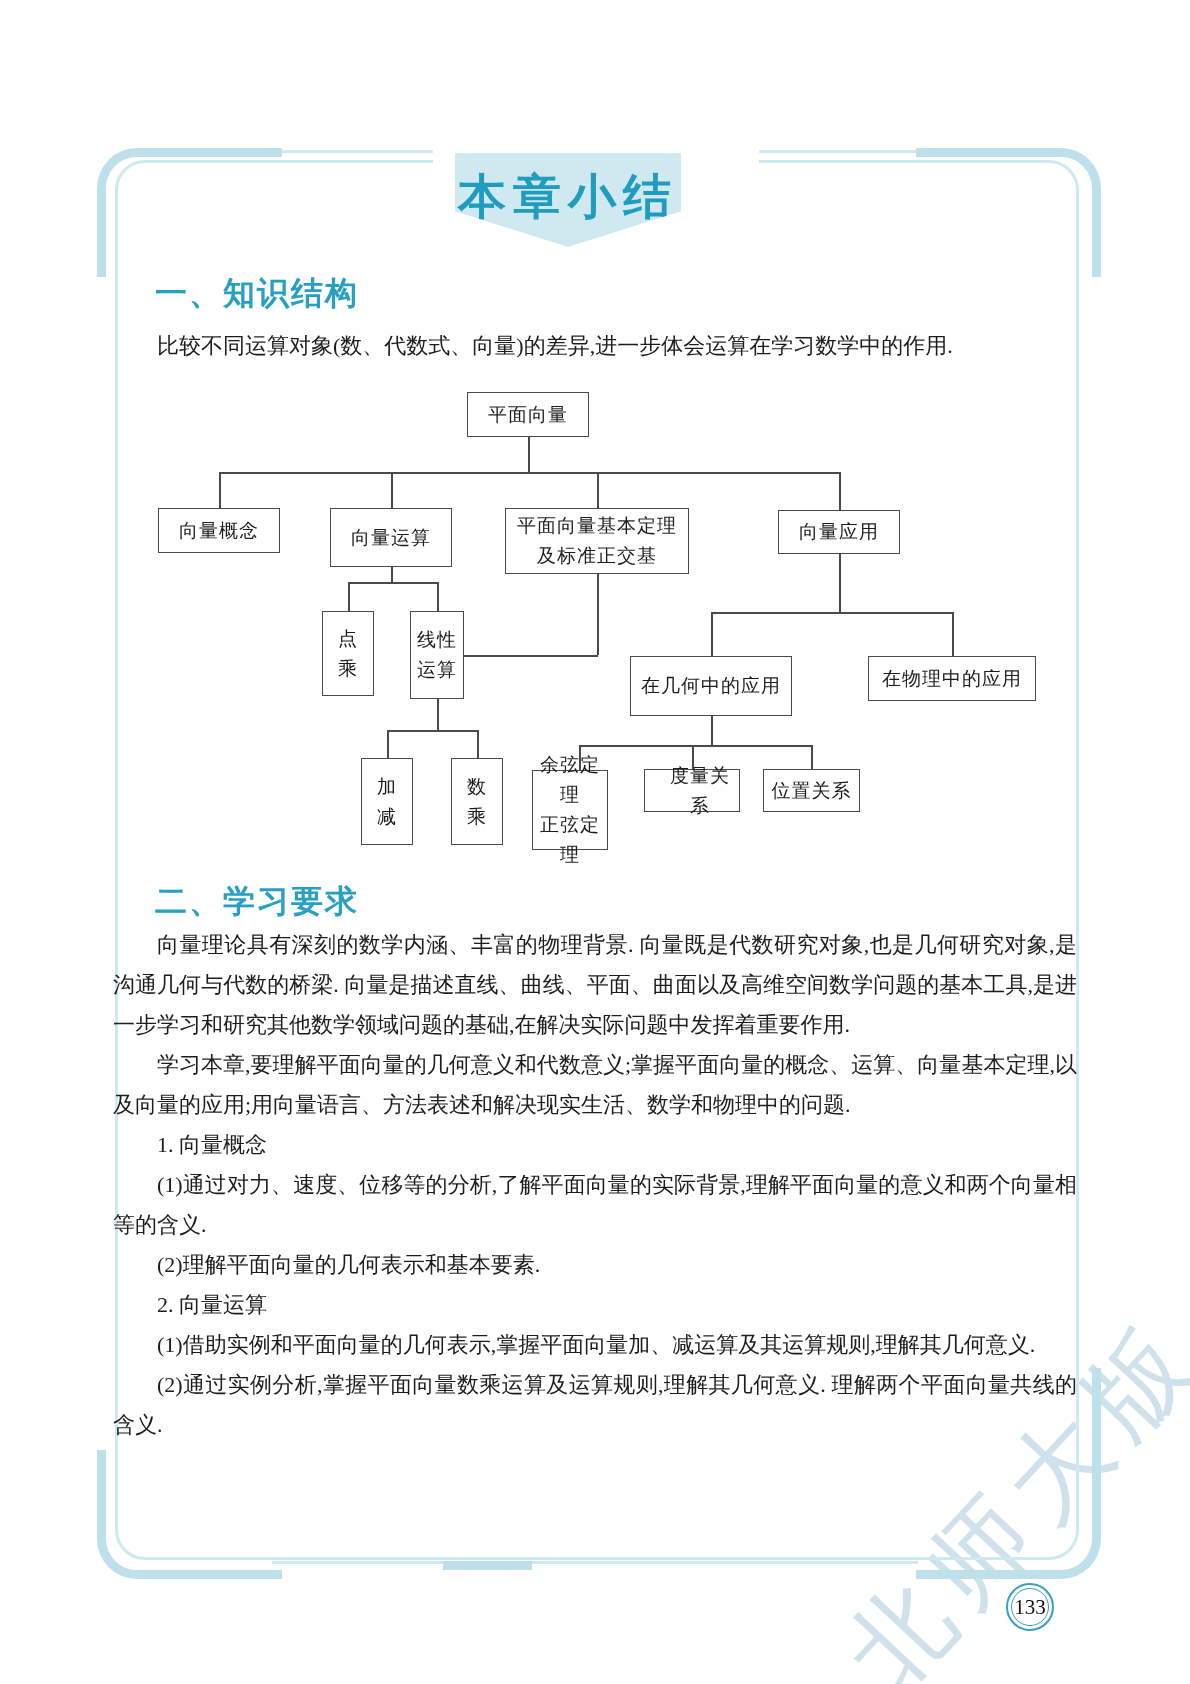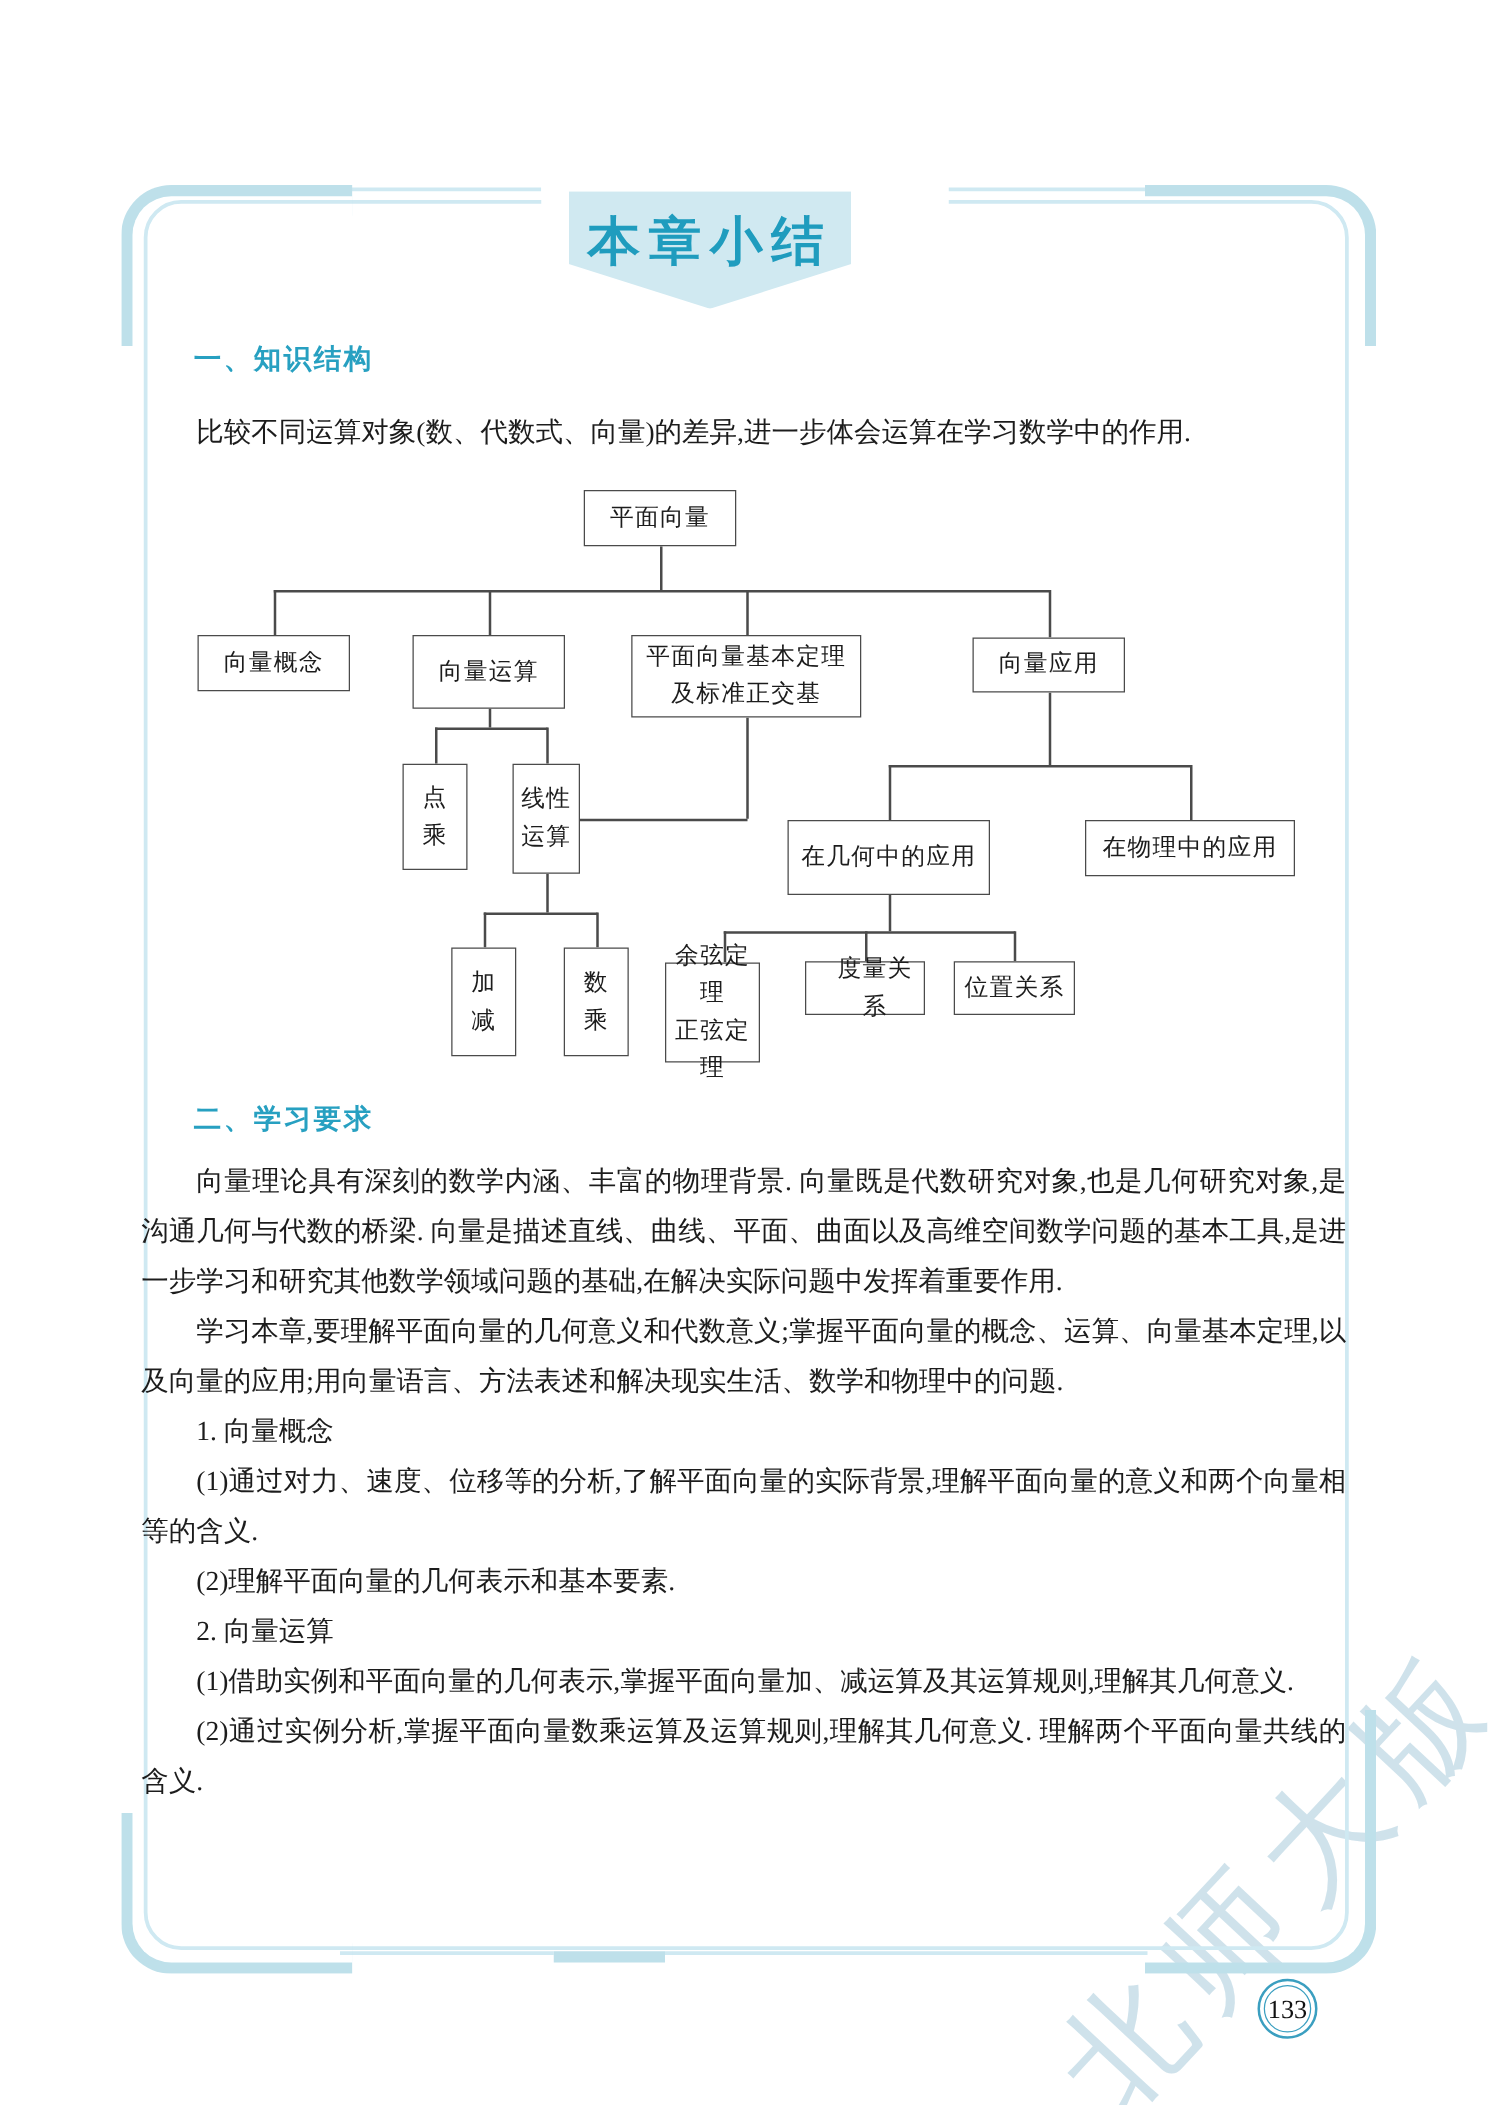--- a/index.html
+++ b/index.html
@@ -27,28 +27,28 @@
   
   .banner{
     position:absolute;left:455px;top:153px;width:226px;height:94px;
     background:#d0e9f1;
     clip-path:polygon(0 0,100% 0,100% 62%,50% 100%,0 62%);
     display:flex;justify-content:center;
   }
   .banner-title{
     margin-top:12px;
     font-family:"Liberation Sans", sans-serif;
-    font-size:42px;font-weight:bold;letter-spacing:7px;
+    font-size:48px;font-weight:bold;letter-spacing:7px;
     color:#1f9cbe;
   }
   
   .sec-heading{
     position:absolute;left:155px;
     font-family:Liberation Mono, monospace;
-    font-size:22px;font-weight:bold;letter-spacing:2px;
+    font-size:32px;font-weight:bold;letter-spacing:2px;
     color:#27a0c1;
   }
   
   .bodytext{font-size:22px;line-height:40px;text-align:justify;}
   .intro{
     position:absolute;left:113px;top:326px;width:964px;
     text-indent:2em;
   }
   .learning-block{position:absolute;left:113px;top:925px;width:964px;}
   .learning-block p{margin:0;text-indent:2em;}

